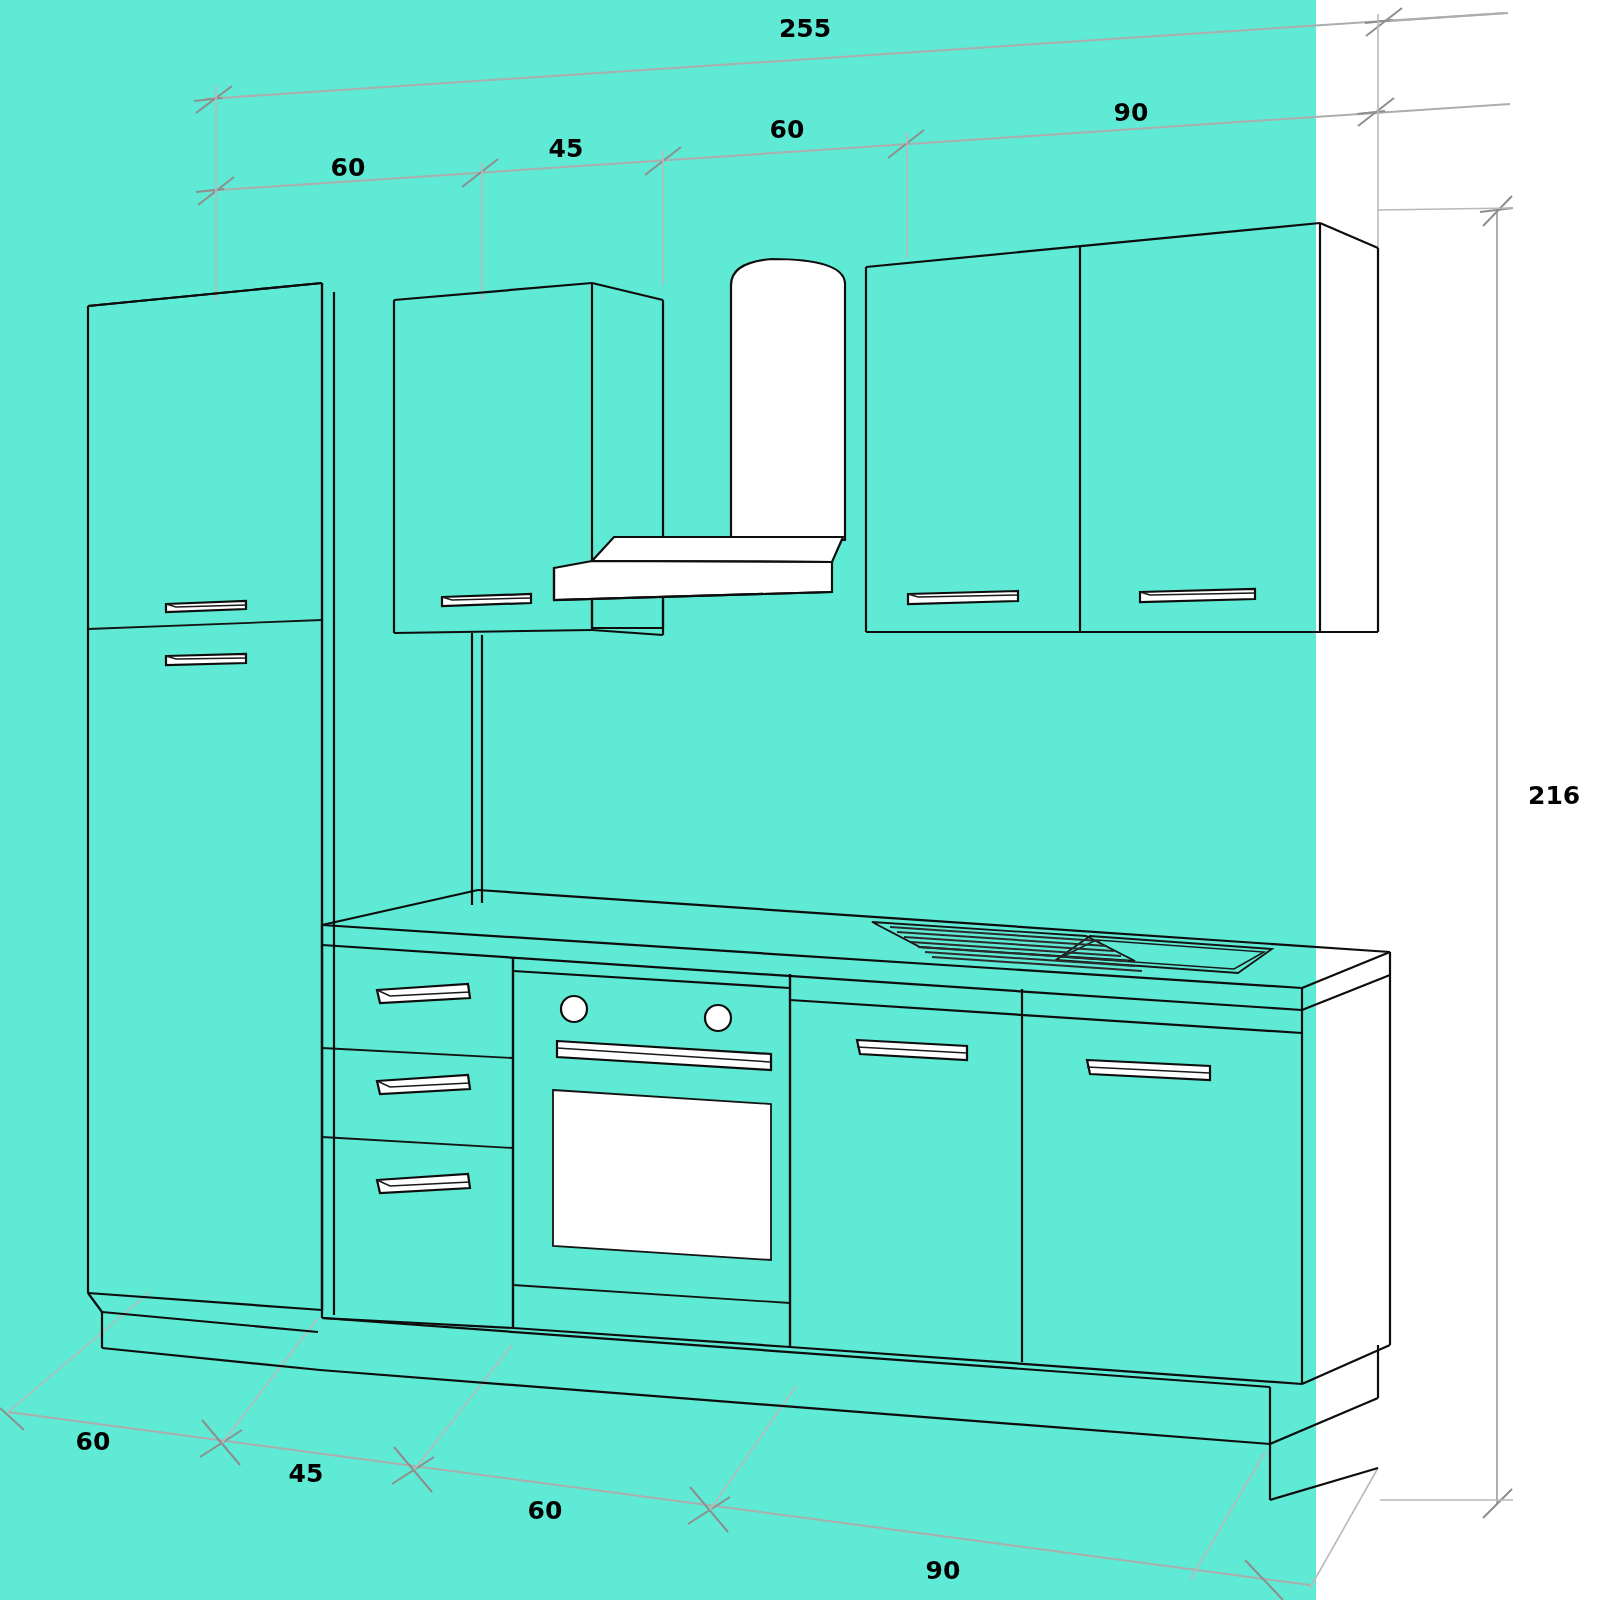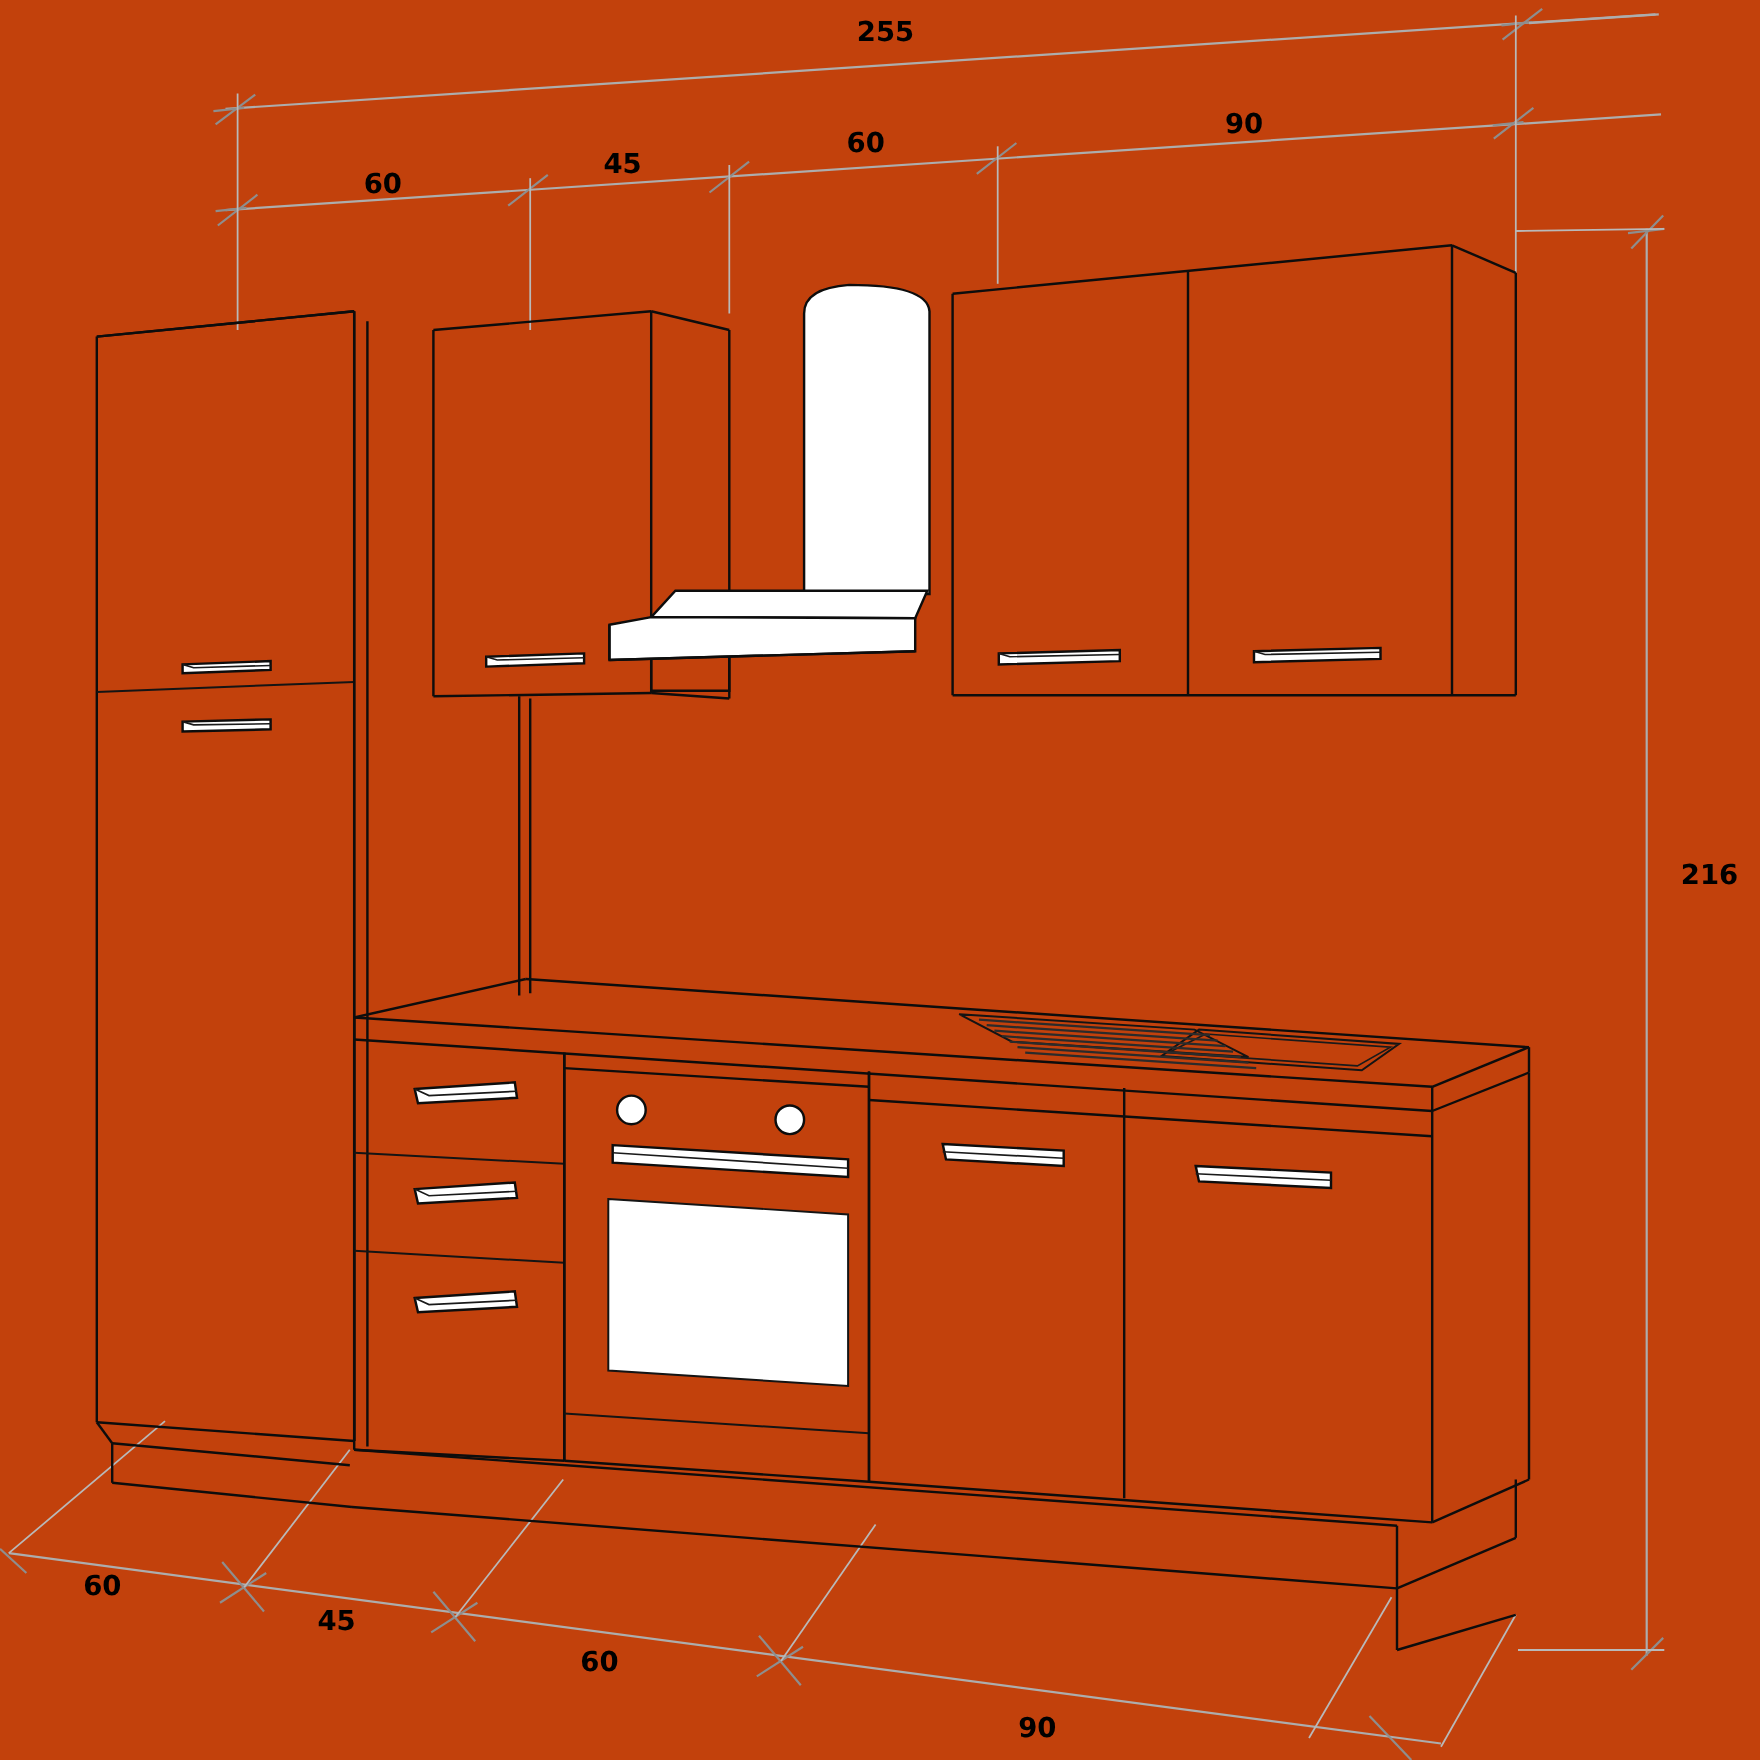--- a/index.html
+++ b/index.html
@@ -1,21 +1,21 @@
 <!DOCTYPE html>
 <html><head>
 <meta charset="utf-8">
 <style>
   html,body{margin:0;padding:0;background:#ffffff;}
   body{
     width:1600px;height:1600px;overflow:hidden;
     font-family:"Liberation Sans", sans-serif;
     -webkit-font-smoothing:antialiased;
   }
-  #stage{position:relative;width:1600px;height:1600px;background:#c2410c;}
+  #stage{position:relative;width:1316px;height:1600px;background:#5eead4;}
   svg#drawing{position:absolute;left:0;top:0;width:1600px;height:1600px;display:block;}
 
   .obj{fill:none;stroke:#0d0d0d;stroke-width:2.2;stroke-linejoin:miter;stroke-linecap:butt;}
   .obj-thin{fill:none;stroke:#141414;stroke-width:1.8;}
   .obj-hair{fill:none;stroke:#1a1a1a;stroke-width:1.5;}
   .face{fill:#ffffff;stroke:#0d0d0d;stroke-width:2.2;}
   .face-thin{fill:#ffffff;stroke:#141414;stroke-width:1.8;}
   .handle{fill:#ffffff;stroke:#0d0d0d;stroke-width:2.2;}
   .knob{fill:#ffffff;stroke:#0d0d0d;stroke-width:2.2;}
   .groove{fill:none;stroke:#2b2b2b;stroke-width:2.0;}

